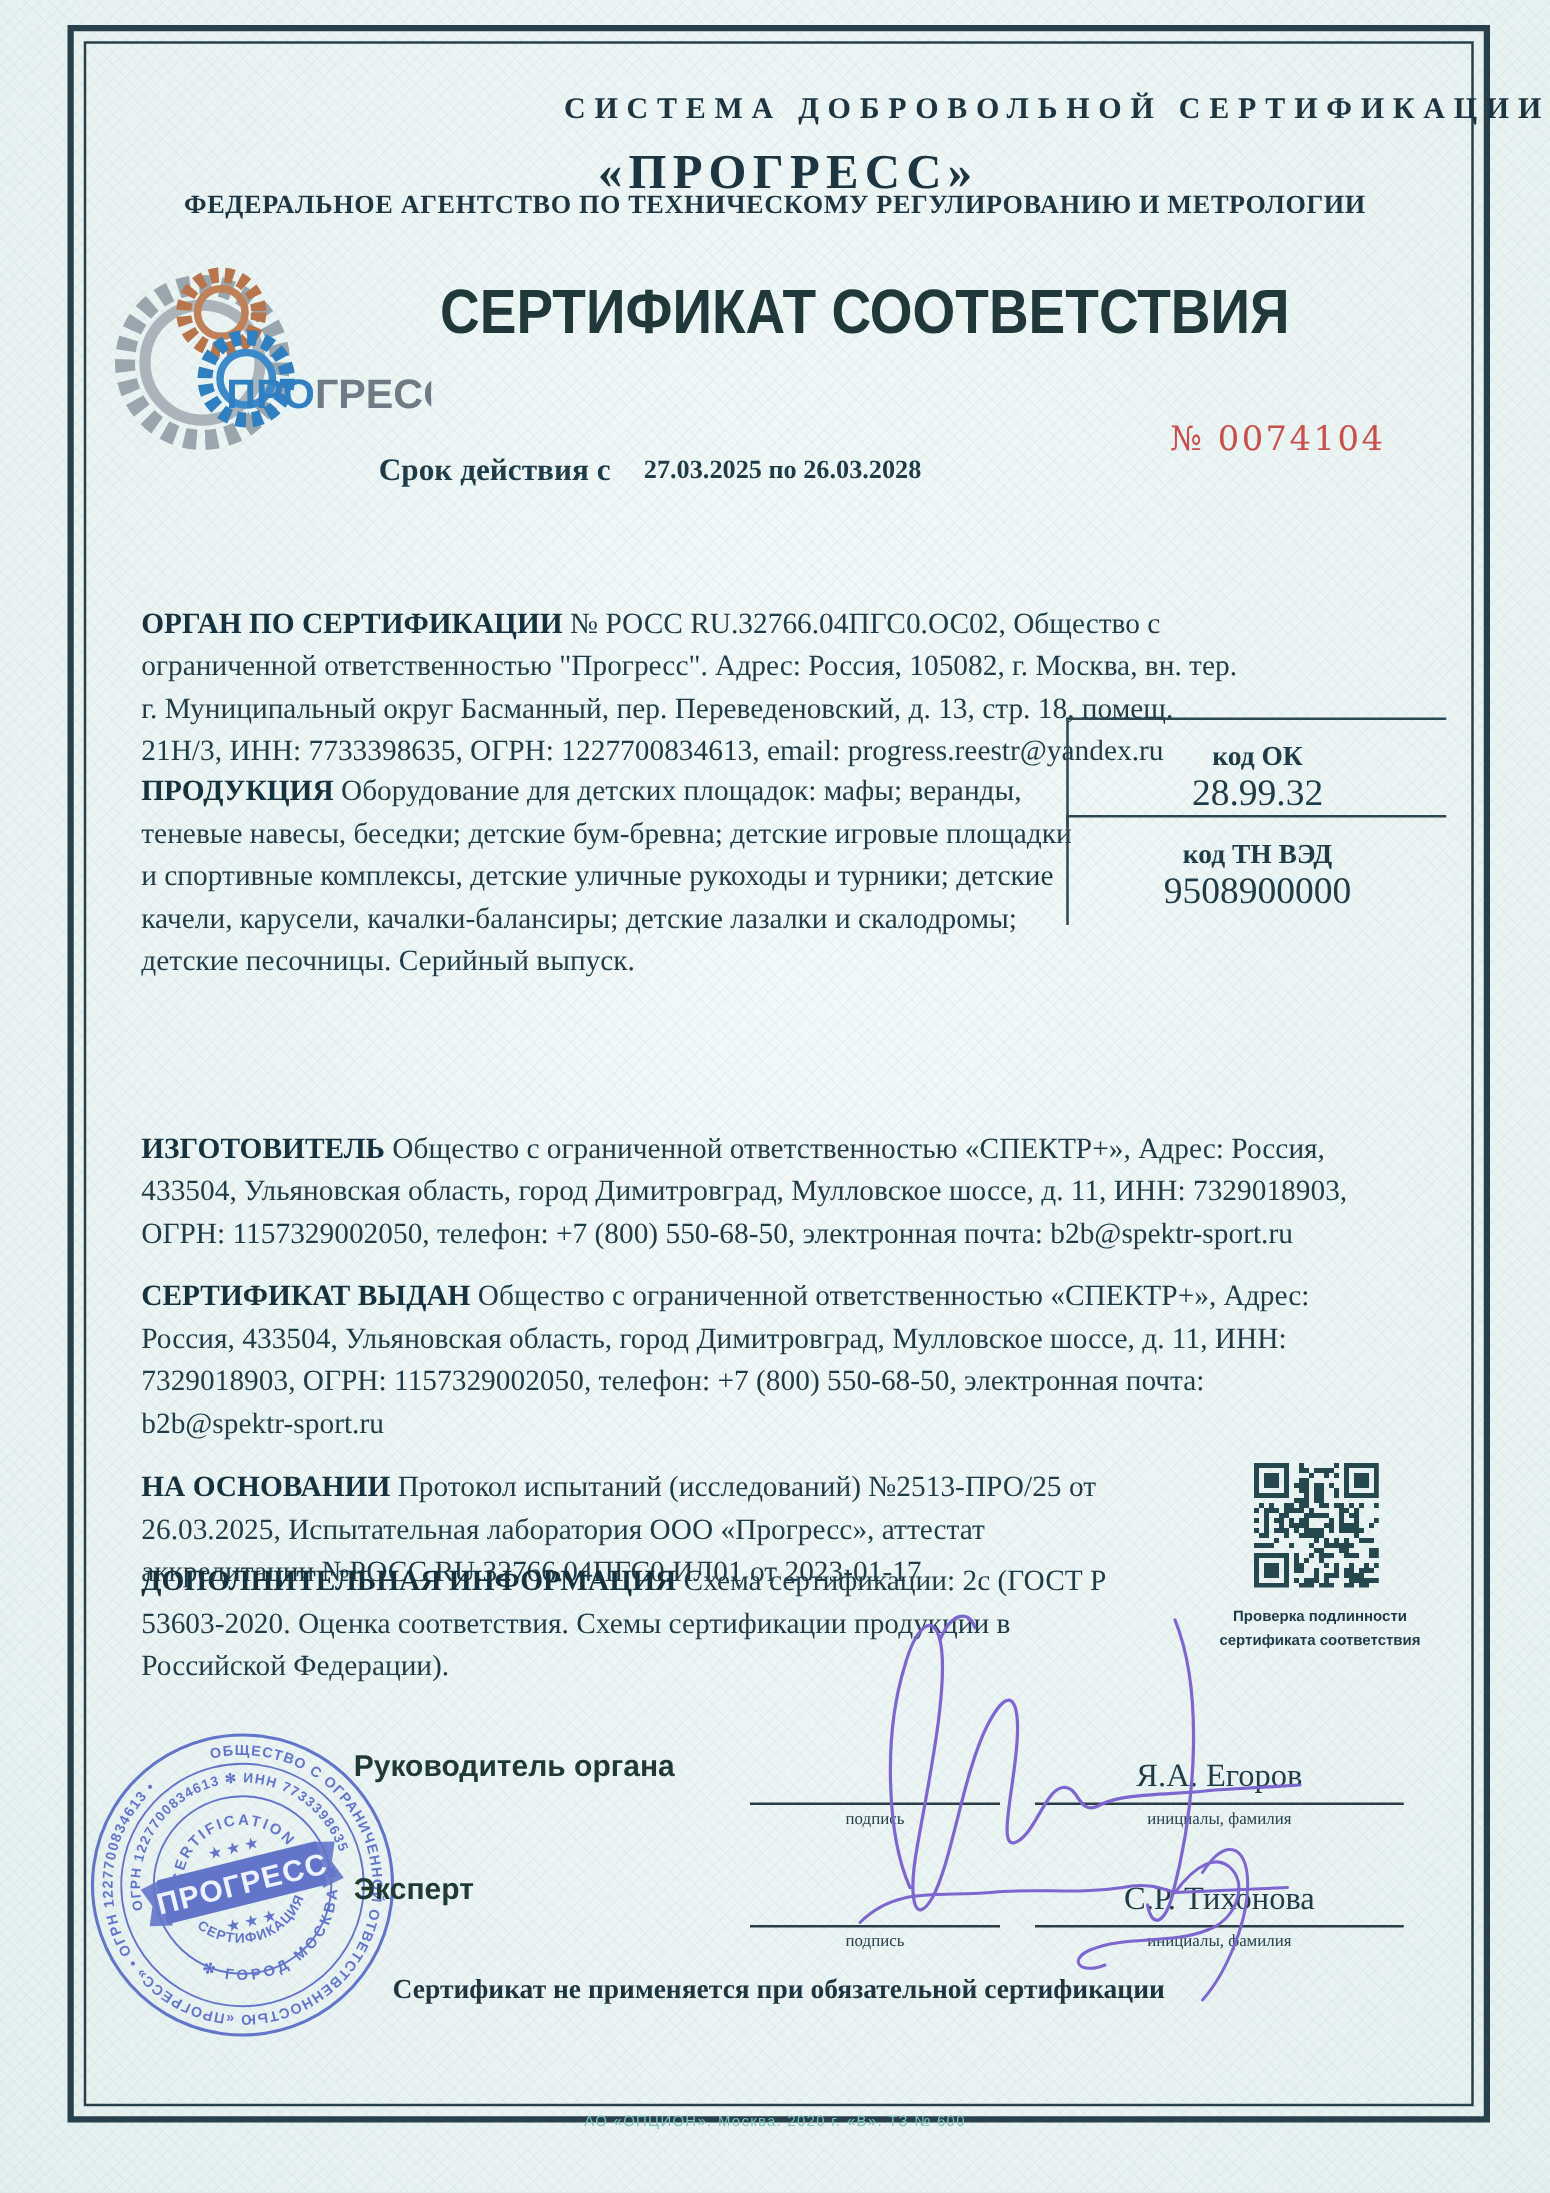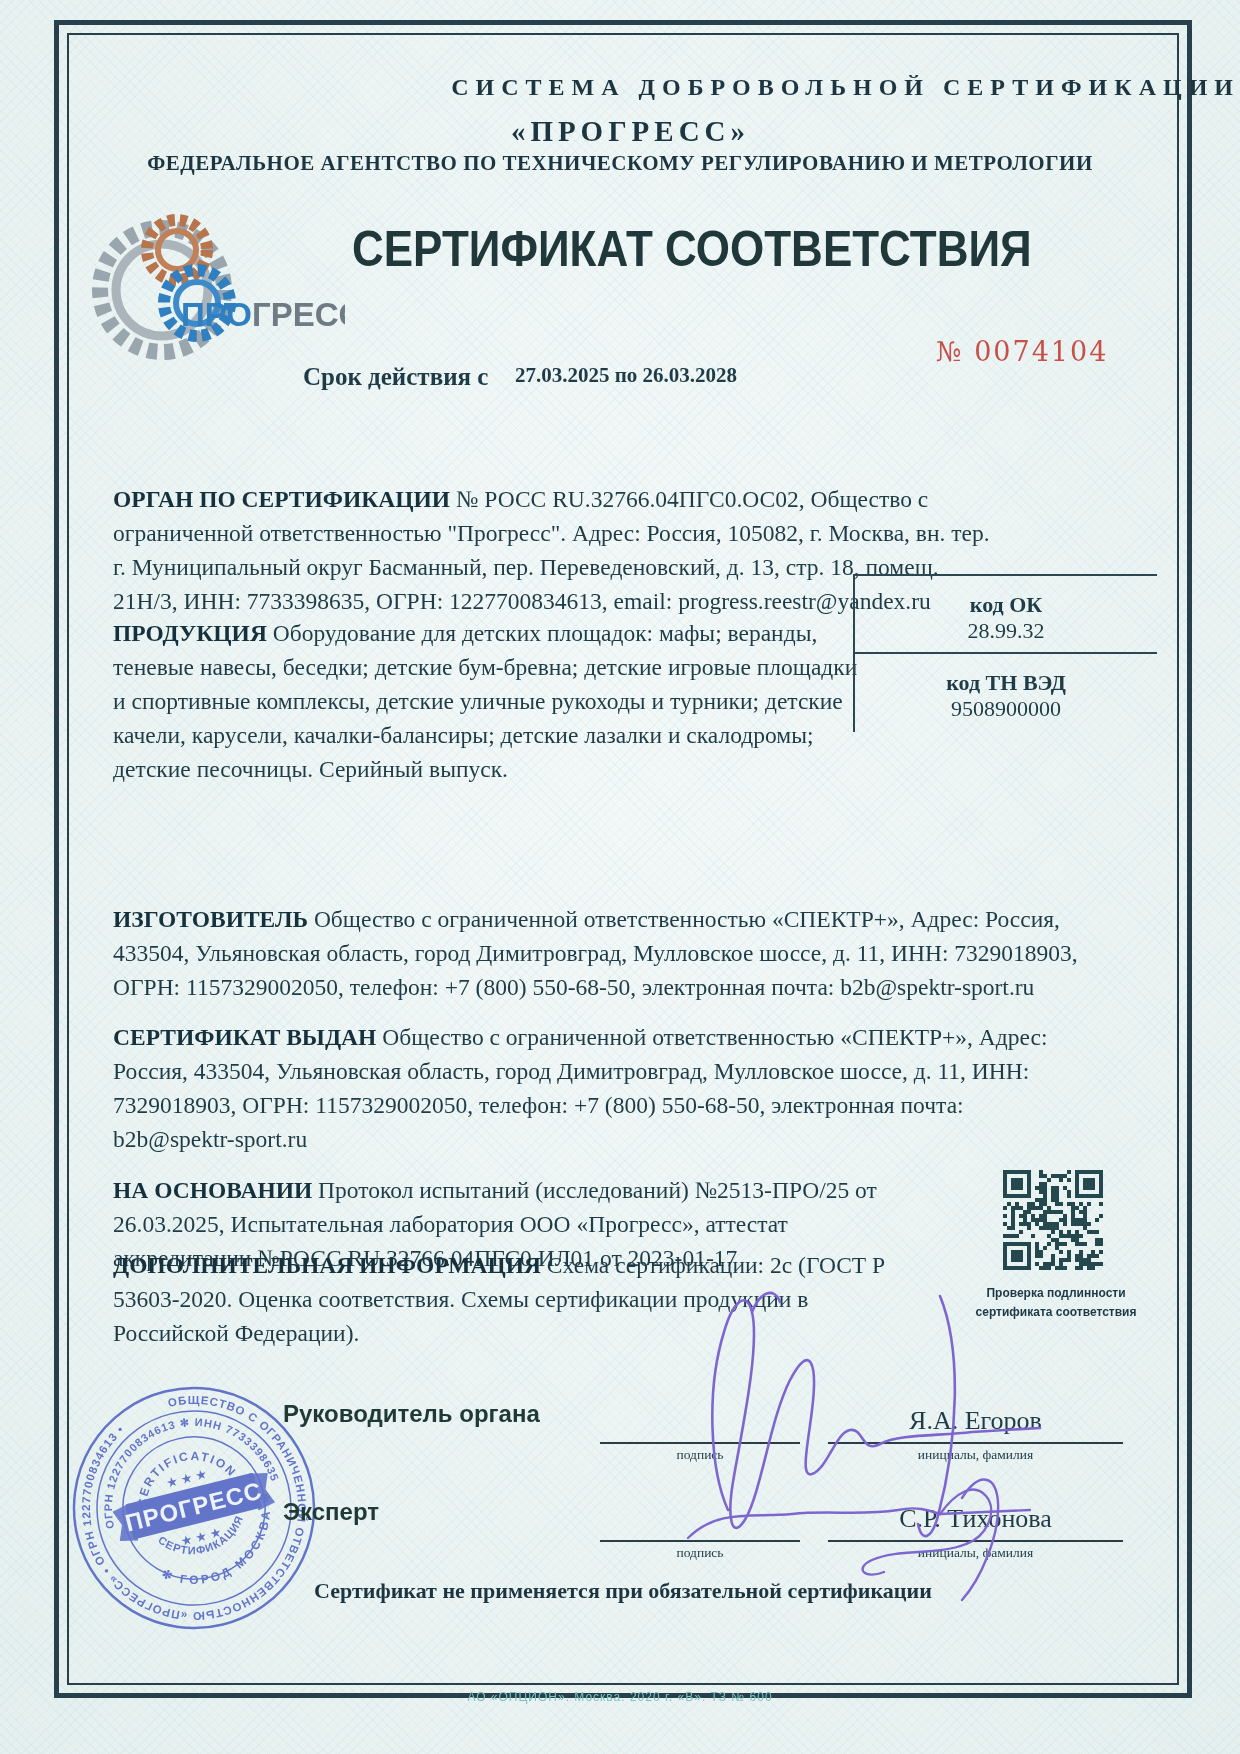--- a/index.html
+++ b/index.html
@@ -13,32 +13,32 @@
       repeating-linear-gradient(-45deg, rgba(140,195,200,.10) 0 1px, transparent 1px 7px),
       radial-gradient(ellipse at 50% 40%, #f3f9f8 0%, #eaf3f2 70%, #e4efee 100%);
     font-family:"Liberation Serif", serif;
     overflow:hidden;
   }
   .frame-outer{position:absolute;left:54px;right:48px;top:20px;bottom:56px;border:5px solid #27404b;pointer-events:none;}
   .frame-inner{position:absolute;left:67px;right:61px;top:33px;bottom:69px;border:2px solid #27404b;pointer-events:none;}
   .abs{position:absolute;}
   .center{text-align:center;}
   .hdr1{left:0;right:0;top:74px;font-size:24px;font-weight:bold;letter-spacing:7px;color:#1c3540;text-align:right;}
-  .hdr2{left:0;right:0;top:115px;font-size:29px;font-weight:bold;letter-spacing:5px;color:#1c3540;padding-left:21px;}
+  .hdr2{left:0;right:0;top:115px;font-size:39px;font-weight:bold;letter-spacing:5px;color:#1c3540;padding-left:21px;}
   .hdr3{left:0;right:0;top:151px;font-size:21px;font-weight:bold;letter-spacing:.5px;color:#1c3540;}
   .doc-title{left:352px;top:220px;font-family:"Liberation Sans",sans-serif;font-weight:800;font-size:50px;color:#20383a;white-space:nowrap;transform:scaleX(.88);transform-origin:left top;letter-spacing:0px;}
   .reg-line{left:303px;top:303px;font-size:26px;font-weight:bold;white-space:nowrap;color:#1e3b47;}
   .cert-number{left:936px;top:336px;font-family:"DejaVu Serif",serif;font-size:27px;color:#c8504a;letter-spacing:2px;white-space:nowrap;}
   .validity-label{left:303px;top:363px;font-size:25px;font-weight:bold;}
   .validity-dates{left:515px;top:363px;font-size:21px;font-weight:bold;}
   .body-block{font-size:23.5px;line-height:34px;text-align:left;}
   .body-block b{color:#15313d;}
   .code-box{left:853px;width:302px;border-top:2px solid #2c4752;border-left:2px solid #2c4752;padding:16px 0 10px 0;text-align:center;}
   .code-box .c-label{font-size:22px;font-weight:bold;}
-  .code-box .c-value{font-size:22px;}
+  .code-box .c-value{font-size:30px;}
   .qr-wrap{left:1003px;top:1170px;width:100px;height:100px;}
   .qr-caption{left:973px;top:1284px;width:166px;text-align:center;font-family:"Liberation Sans",sans-serif;font-weight:bold;font-size:12px;line-height:19px;color:#1d3947;}
   .sig-role{font-family:"Liberation Sans",sans-serif;font-weight:bold;font-size:24px;color:#1f3a35;white-space:nowrap;}
   .sig-line{border-bottom:2px solid #2b3c46;height:38px;}
   .sig-caption{font-size:13.5px;text-align:center;color:#24404c;}
   .sig-name{font-size:26px;text-align:center;white-space:nowrap;}
   .footnote{left:70px;right:64px;top:1578px;text-align:center;font-size:22px;font-weight:bold;color:#1c3540;}
   .print-footer{left:0;right:0;top:1690px;text-align:center;font-family:"Liberation Sans",sans-serif;font-size:12px;letter-spacing:1px;color:#7cc4bf;}
   svg text{user-select:none;}
 </style>

